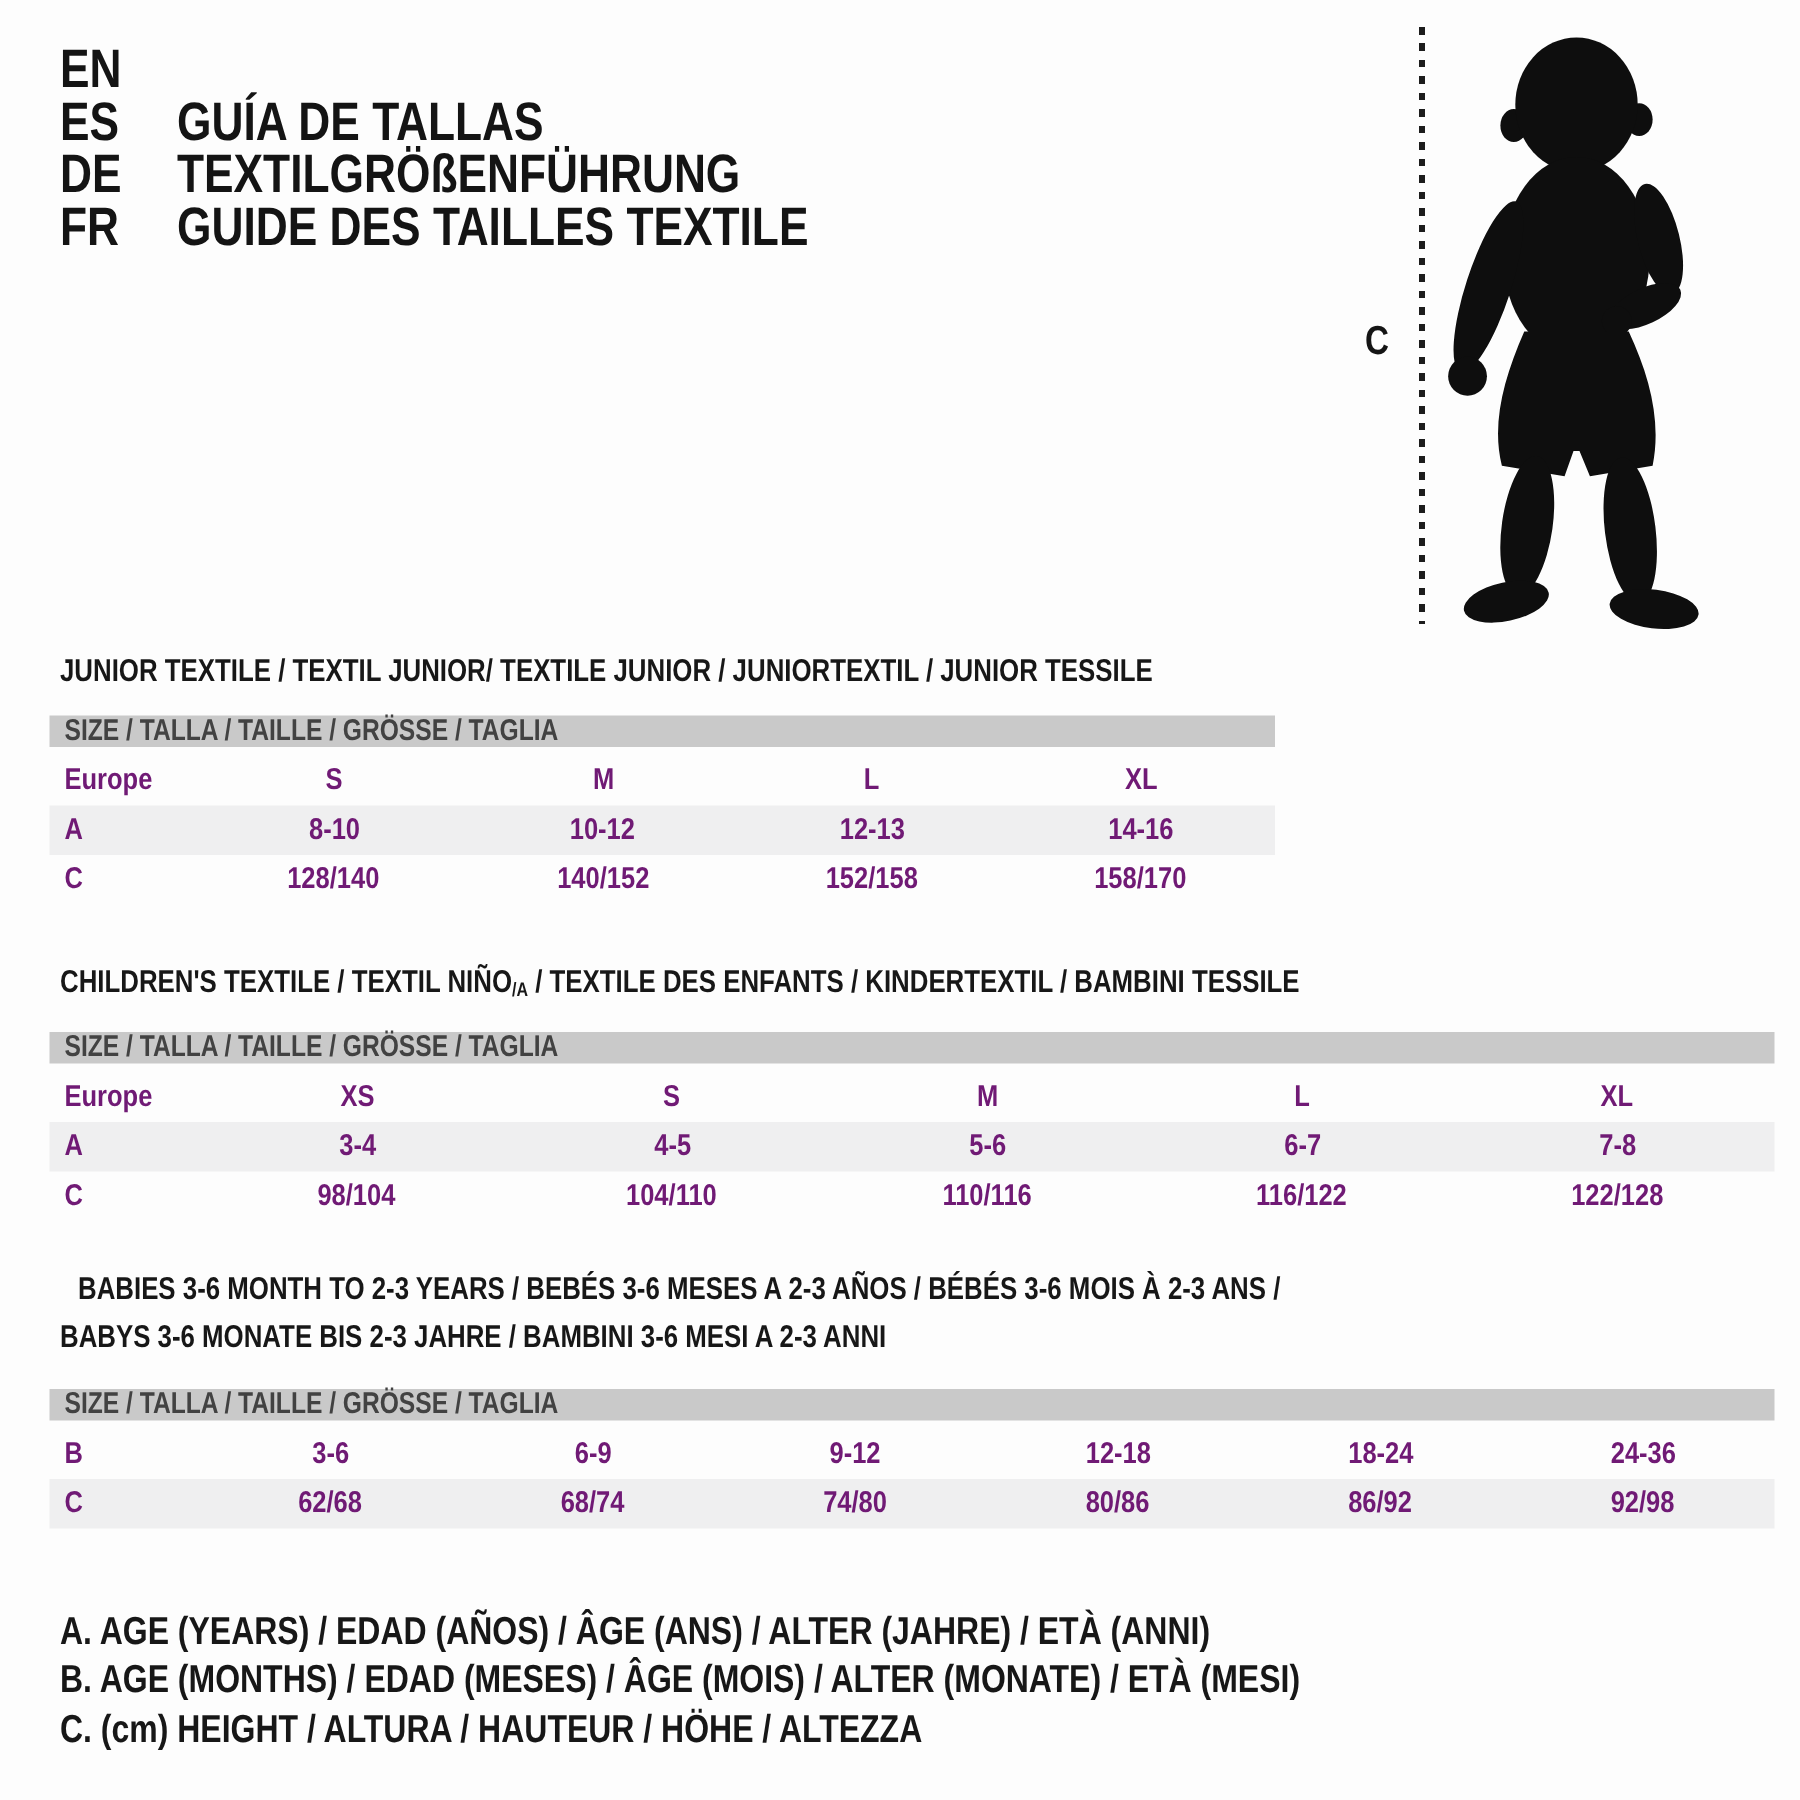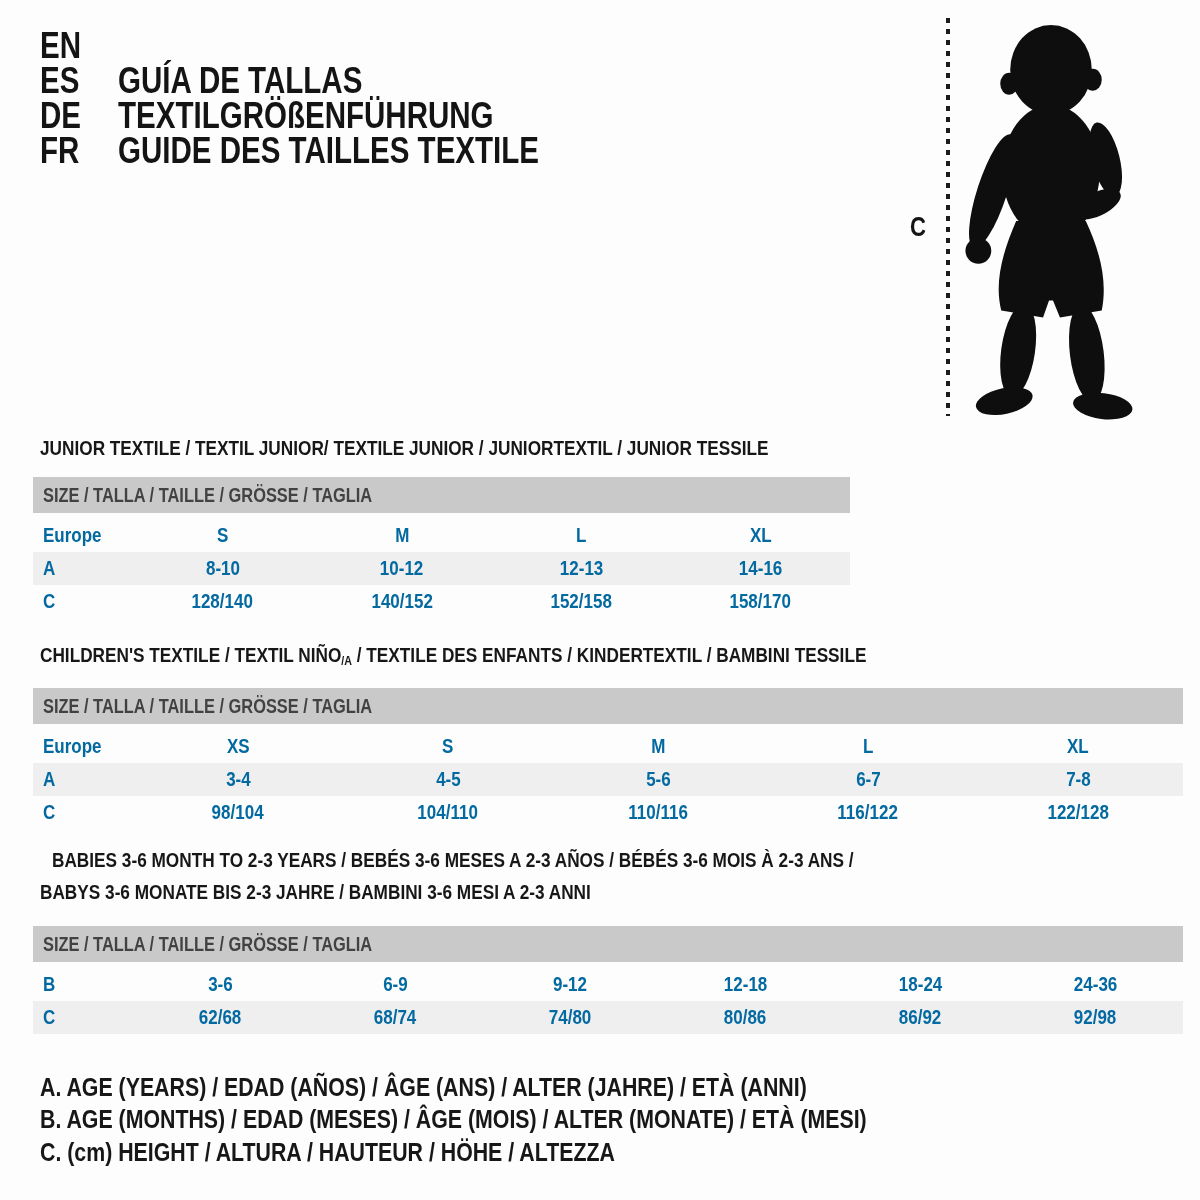--- a/index.html
+++ b/index.html
@@ -17,23 +17,23 @@
     background:repeating-linear-gradient(180deg,#1c1c1c 0 5px,transparent 5px 11px);}
   .c-label{position:absolute;left:910px;top:212px;font-size:27px;font-weight:bold;color:#141414;}
   .toddler{position:absolute;left:965px;top:22px;width:172px;height:398px;}
 
   
   .sec-title{position:absolute;left:40px;font-size:21px;font-weight:bold;color:#171717;white-space:nowrap;}
   .subA{font-size:13px;position:relative;top:3px;}
 
   
   .size-table{position:absolute;left:33px;}
-  .size-bar{height:36px;background:#c9c9c9;margin-bottom:6px;padding-left:10px;display:flex;align-items:center;
+  .size-bar{height:21px;background:#c9c9c9;margin-bottom:6px;padding-left:10px;display:flex;align-items:center;
     font-size:20px;font-weight:bold;color:#424242;}
-  .t-row{display:flex;align-items:center;height:33px;font-size:20px;font-weight:bold;color:#0369a1;}
+  .t-row{display:flex;align-items:center;height:33px;font-size:20px;font-weight:bold;color:#701a75;}
   .t-row.shade{background:#efeff0;}
   .t-label{flex:0 0 100px;padding-left:10px;box-sizing:border-box;}
   .t-cell{flex:1;text-align:center;}
   .cnd{display:inline-block;transform:scaleX(0.85);}
   .t-label .cnd{transform-origin:0 50%;}
 
   
   .legend-line{position:absolute;left:40px;font-size:26px;font-weight:bold;color:#171717;white-space:nowrap;}
 </style>
 </head>

